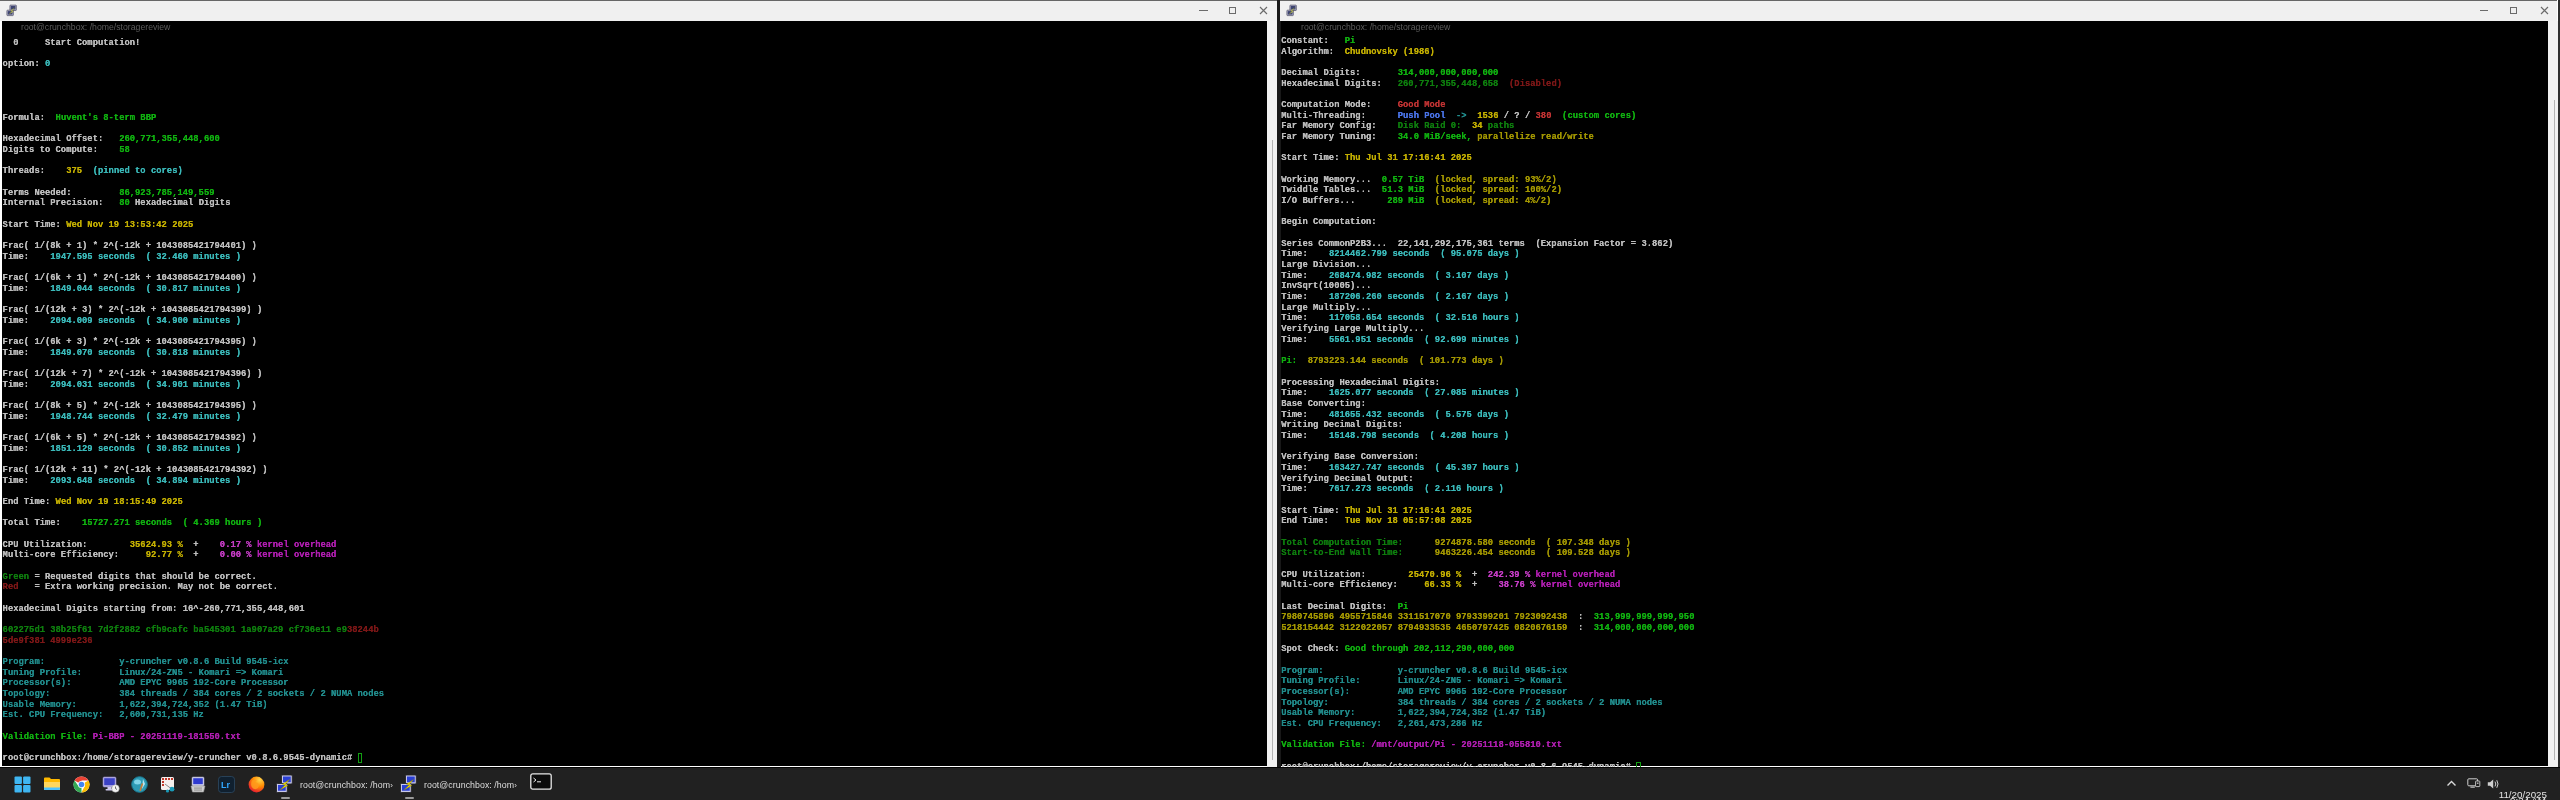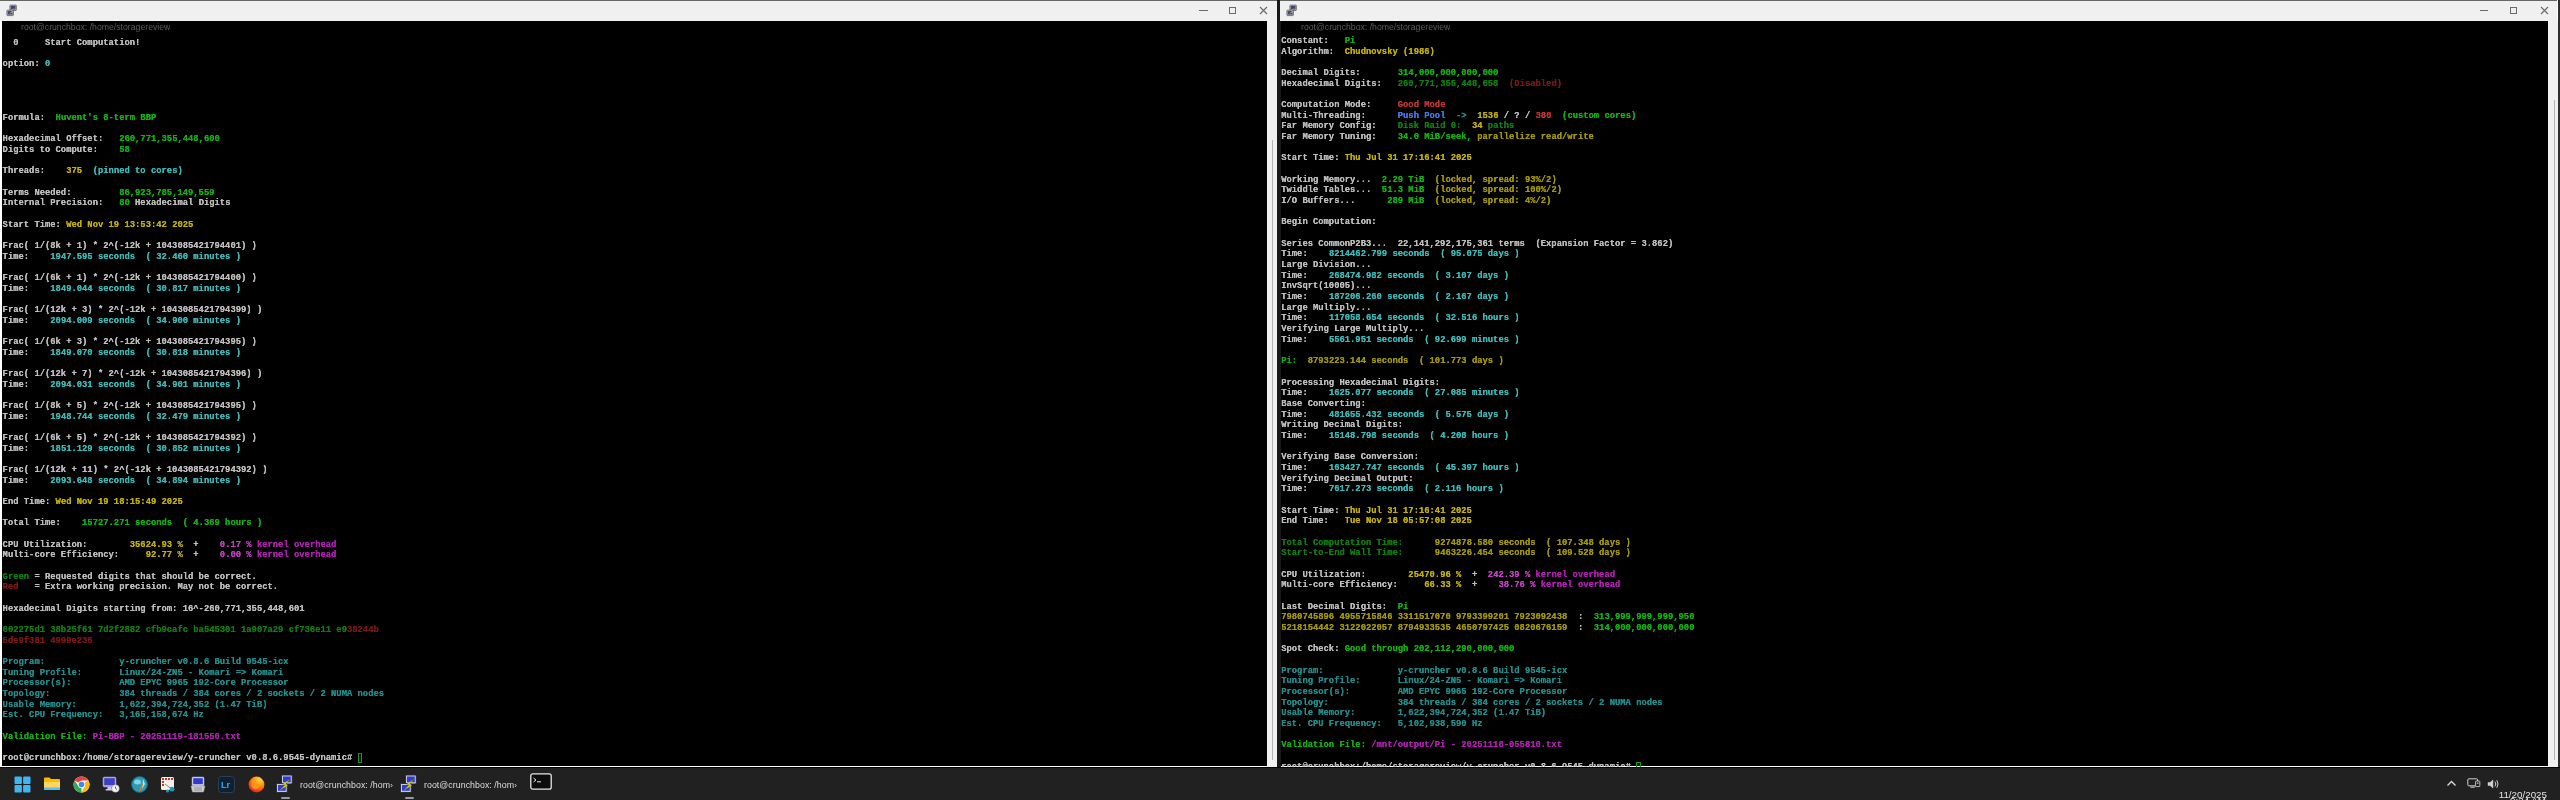--- a/index.html
+++ b/index.html
@@ -98,21 +98,21 @@
 Hexadecimal Digits starting from: 16^-260,771,355,448,601
 
 <span class="g2">602275d1 38b25f61 7d2f2882 cfb9cafc ba545301 1a907a29 cf736e11 e9</span><span class="r2">38244b</span>
 <span class="r2">5de9f381 4999e236</span>
 
 <span class="c2">Program:              y-cruncher v0.8.6 Build 9545-icx</span>
 <span class="c2">Tuning Profile:       Linux/24-ZN5 - Komari =&gt; Komari</span>
 <span class="c2">Processor(s):         AMD EPYC 9965 192-Core Processor</span>
 <span class="c2">Topology:             384 threads / 384 cores / 2 sockets / 2 NUMA nodes</span>
 <span class="c2">Usable Memory:        1,622,394,724,352 (1.47 TiB)</span>
-<span class="c2">Est. CPU Frequency:   3,165,158,674 Hz</span>
+<span class="c2">Est. CPU Frequency:   2,600,731,135 Hz</span>
 
 <span class="g">Validation File: </span><span class="m">Pi-BBP - 20251119-181550.txt</span>
 
 root@crunchbox:/home/storagereview/y-cruncher v0.8.6.9545-dynamic# <span class="cur"></span></pre>
 <div class="abs" style="left:1278px;top:0;width:1282px;height:767px;background:#fff"></div>
 <div class="abs" style="left:1277px;top:0;width:3.5px;height:767px;background:#181818"></div>
 <div class="abs" style="left:1280.5px;top:21px;width:1267px;height:745px;background:#000"></div>
 <div class="tbar" style="left:1280px;width:1277px"></div>
 <svg class="picon" style="left:1286px;top:4px" width="12" height="13" viewBox="0 0 16 16">
 <g>
@@ -138,21 +138,21 @@
 Decimal Digits:       <span class="g">314,000,000,000,000</span>
 Hexadecimal Digits:   <span class="g2">260,771,355,448,658</span>  <span class="r2">(Disabled)</span>
 
 Computation Mode:     <span class="r">Good Mode</span>
 Multi-Threading:      <span class="b">Push Pool</span>  <span class="c2">-&gt;</span>  <span class="y">1536</span> / ? / <span class="r">380</span>  <span class="g">(custom cores)</span>
 Far Memory Config:    <span class="g2">Disk Raid 0:</span>  <span class="y">34</span><span class="g2"> paths</span>
 Far Memory Tuning:    <span class="g">34.0 MiB/seek,</span><span class="y2"> parallelize read/write</span>
 
 Start Time: <span class="y">Thu Jul 31 17:16:41 2025</span>
 
-Working Memory...  <span class="g">2.29 TiB</span>  <span class="y2">(locked, spread: 93%/2)</span>
+Working Memory...  <span class="g">0.57 TiB</span>  <span class="y2">(locked, spread: 93%/2)</span>
 Twiddle Tables...  <span class="g">51.3 MiB</span>  <span class="y2">(locked, spread: 100%/2)</span>
 I/O Buffers...      <span class="g">289 MiB</span>  <span class="y2">(locked, spread: 4%/2)</span>
 
 Begin Computation:
 
 Series CommonP2B3...  22,141,292,175,361 terms  (Expansion Factor = 3.862)
 Time:    <span class="c">8214462.799 seconds  ( 95.075 days )</span>
 Large Division...
 Time:    <span class="c">268474.982 seconds  ( 3.107 days )</span>
 InvSqrt(10005)...
@@ -189,21 +189,21 @@
 <span class="y2">7980745896 4955715846 3311517070 9793399201 7923092438</span>  :  <span class="g">313,999,999,999,950</span>
 <span class="y2">5218154442 3122022057 8794933535 4650797425 0820676159</span>  :  <span class="g">314,000,000,000,000</span>
 
 Spot Check: <span class="g">Good through 202,112,290,000,000</span>
 
 <span class="c2">Program:              y-cruncher v0.8.6 Build 9545-icx</span>
 <span class="c2">Tuning Profile:       Linux/24-ZN5 - Komari =&gt; Komari</span>
 <span class="c2">Processor(s):         AMD EPYC 9965 192-Core Processor</span>
 <span class="c2">Topology:             384 threads / 384 cores / 2 sockets / 2 NUMA nodes</span>
 <span class="c2">Usable Memory:        1,622,394,724,352 (1.47 TiB)</span>
-<span class="c2">Est. CPU Frequency:   5,102,938,590 Hz</span>
+<span class="c2">Est. CPU Frequency:   2,261,473,286 Hz</span>
 
 <span class="g">Validation File: </span><span class="m">/mnt/output/Pi - 20251118-055810.txt</span>
 
 root@crunchbox:/home/storagereview/y-cruncher v0.8.6.9545-dynamic# <span class="cur"></span></pre>
 <div class="abs" style="left:0;top:767px;width:2560px;height:33px;background:#212121;border-top:1px solid #050505"></div>
 <div class="abs" style="left:13.5px;top:775.5px;width:17px;height:17px"><svg width="17" height="17" viewBox="0 0 17 17">
       <g fill="#3fb6f2">
         <rect x="0.5" y="0.5" width="7.4" height="7.4" rx="1"></rect>
         <rect x="9.1" y="0.5" width="7.4" height="7.4" rx="1"></rect>
         <rect x="0.5" y="9.1" width="7.4" height="7.4" rx="1"></rect>

